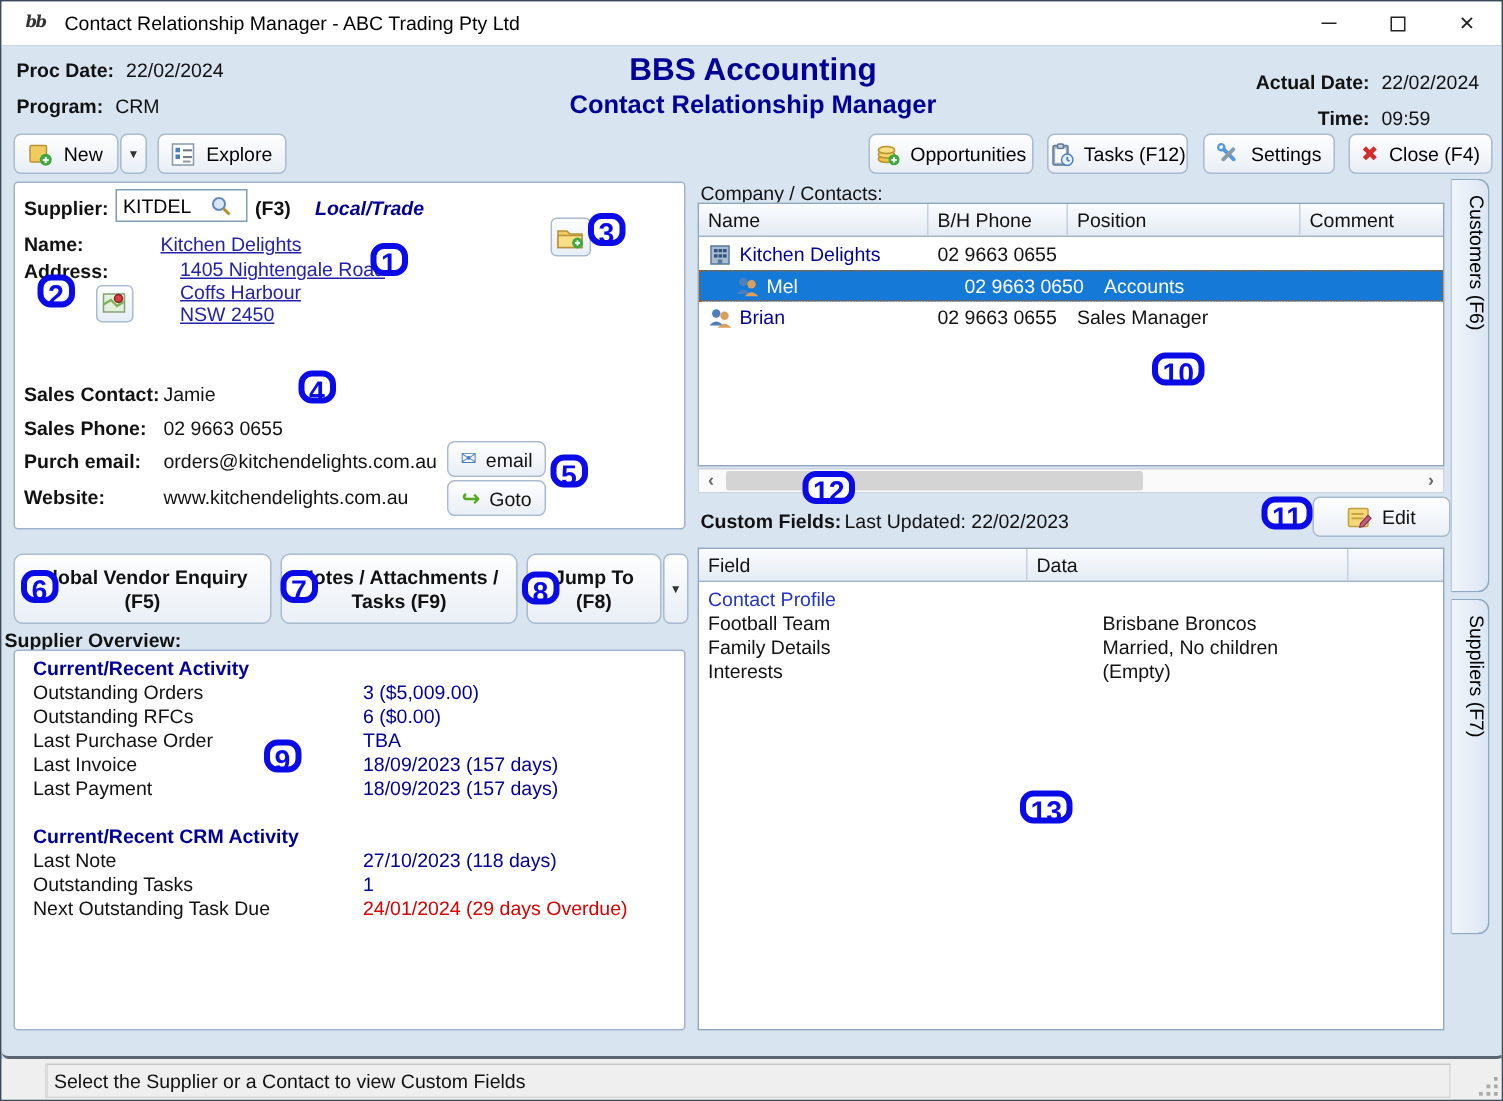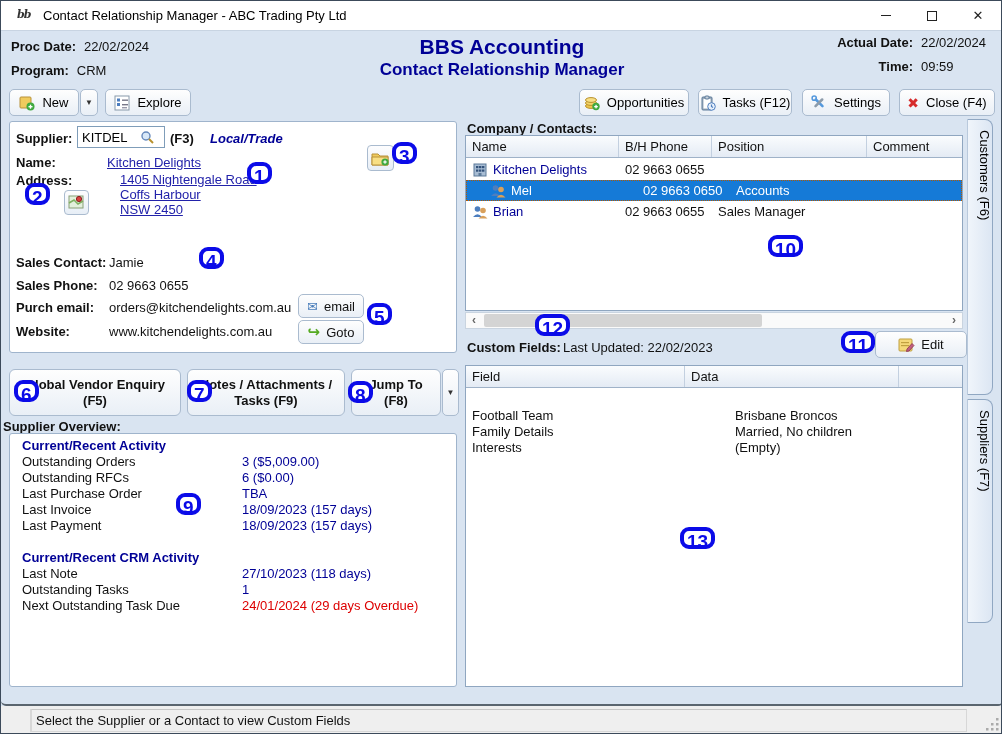--- a/index.html
+++ b/index.html
@@ -21,21 +21,21 @@
   
   .content { position:absolute; left:0; top:30px; width:1002px; height:675px; background:#D9E4F1;
              border-bottom:2px solid #5A656F; border-radius:0 0 5px 5px; }
   .lbl { font-weight:bold; }
   .abs { position:absolute; }
 
   .hdr-proc { left:10px; top:8px; }  .hdr-prog { left:10px; top:32px; }
   .hdr-proc .lbl, .hdr-prog .lbl { margin-right:8px; }
   .hdr-title { left:0; top:4px; width:100%; text-align:center; font-size:21px; font-weight:bold; color:#000096; }
   .hdr-sub   { left:0; top:29px; width:100%; text-align:center; font-size:17px; font-weight:bold; color:#000096; }
-  .hdr-right { right:8px; top:4px; display:grid; grid-template-columns:auto 74px; column-gap:8px; row-gap:9px; }
+  .hdr-right { right:8px; top:16px; display:grid; grid-template-columns:auto 74px; column-gap:8px; row-gap:9px; }
   .hdr-right .lbl { text-align:right; }
 
   
   .btn { position:absolute; height:27px; display:flex; align-items:center; justify-content:center; gap:7px;
          background:linear-gradient(#FEFEFE,#E9EFF6); border:1px solid #AABBCF; border-radius:5px;
          font-size:13px; color:#000; cursor:default; }
   .btn-new { left:8px; top:58px; width:70px; }
   .btn-new-drop { left:79px; top:58px; width:18px; }
   .btn-explore { left:104px; top:58px; width:86px; }
   .btn-opp { left:578px; top:58px; width:110px; }
@@ -84,21 +84,21 @@
   
   .ov-label { left:2px; top:388px; font-weight:bold; }
   .overview-panel { left:8px; top:402px; width:448px; height:254px; background:#fff;
                     border:1px solid #9FB4CC; border-radius:3px; }
   .ov-row { position:absolute; left:12px; width:420px; height:16px; }
   .ov-row .val { position:absolute; left:220px; color:#000096; }
   .ov-head { position:absolute; left:12px; font-weight:bold; color:#000096; }
   .val-red { color:#DD0000 !important; }
 
   
-  .ct-label { left:466px; top:90px; font-weight:bold; }
+  .ct-label { left:466px; top:90px; font-weight:normal; }
   .table { position:absolute; background:#fff; border:1px solid #8FA6C0; }
   .contacts-table { left:464px; top:104px; width:498px; height:176px; }
   .thead { position:absolute; left:0; top:0; width:100%; height:22px;
            background:linear-gradient(#FAFCFE,#E4EBF4); border-bottom:1px solid #9FB2C8; display:flex; }
   .th { padding:3px 0 0 6px; border-right:1px solid #C3D0E0; height:100%; }
   .ct-c0 { width:153px; } .ct-c1 { width:93px; } .ct-c2 { width:155px; } .ct-c3 { flex:1; border-right:0; }
   .trow { position:absolute; left:0; width:100%; height:21px; display:flex; align-items:center; }
   .tr-0 { top:23px; } .tr-1 { top:44px;padding-left:18px; } .tr-2 { top:65px; }
   .tc { padding-left:6px; overflow:hidden; white-space:nowrap; }
   .tc-name { width:153px; display:flex; align-items:center; gap:5px; color:#000096; }
@@ -409,20 +409,24 @@
           </svg>
         <span>Edit</span>
       </div>
     </div>
     <div class="table custom-table">
       <div class="thead">
         <div class="th cf-c0">Field</div>
         <div class="th cf-c1">Data</div>
         <div class="th cf-c2"></div>
       </div>
+      <div class="cf-row" style="top:26px">
+          <span class="cf-field cf-link">Contact Profile</span>
+          <span class="cf-data"></span>
+        </div>
       <div class="cf-row" style="top:42px">
           <span class="cf-field">Football Team</span>
           <span class="cf-data">Brisbane Broncos</span>
         </div>
       <div class="cf-row" style="top:58px">
           <span class="cf-field">Family Details</span>
           <span class="cf-data">Married, No children</span>
         </div>
       <div class="cf-row" style="top:74px">
           <span class="cf-field">Interests</span>

